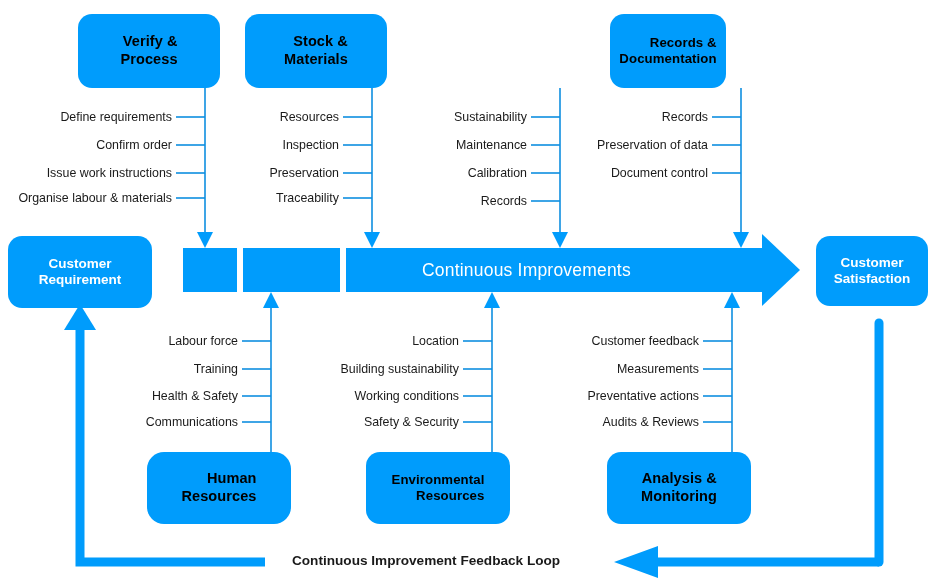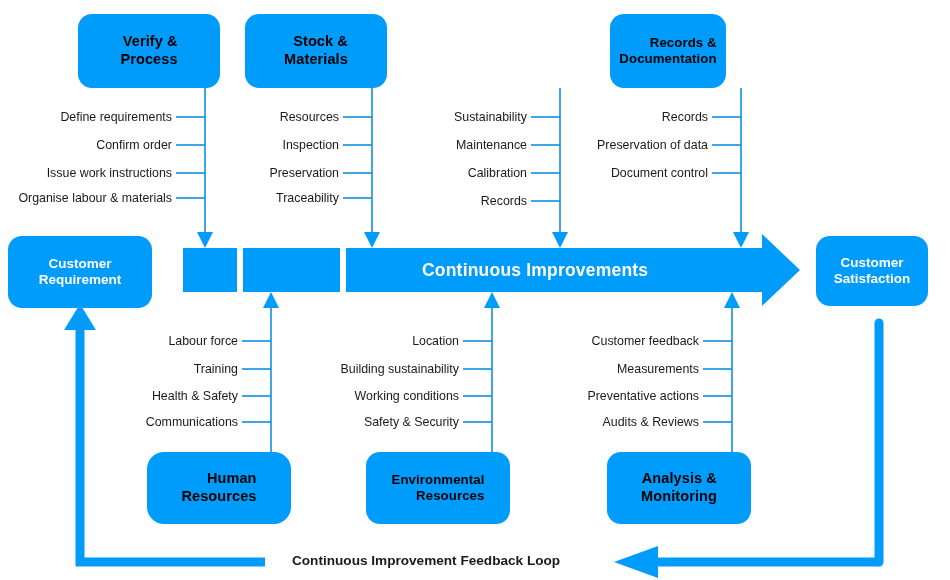--- a/index.html
+++ b/index.html
@@ -74,21 +74,21 @@
   }
   .sub-item.align-right {
     text-align: left;
     transform: translate(-100%, -50%);
   }
 
   
   .band-label {
     position: absolute;
     color: #ffffff;
-    font-weight: bold;
+    font-weight: normal;
     font-size: 17.5px;
     white-space: nowrap;
     letter-spacing: 0.2px;
   }
 
   
   .loop-caption {
     position: absolute;
     color: #1a1a1a;
     font-weight: bold;

